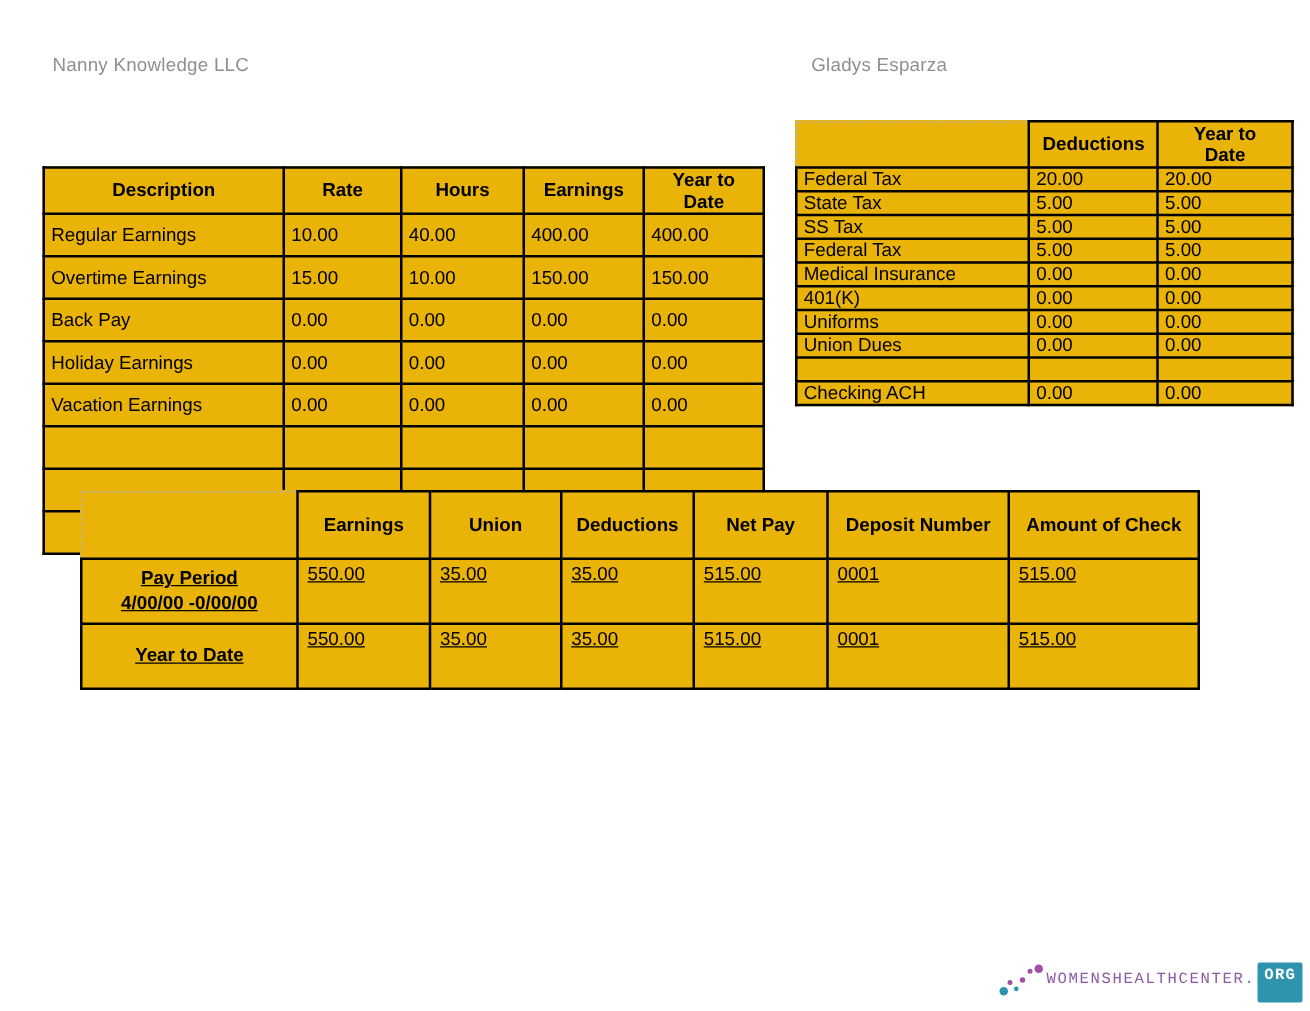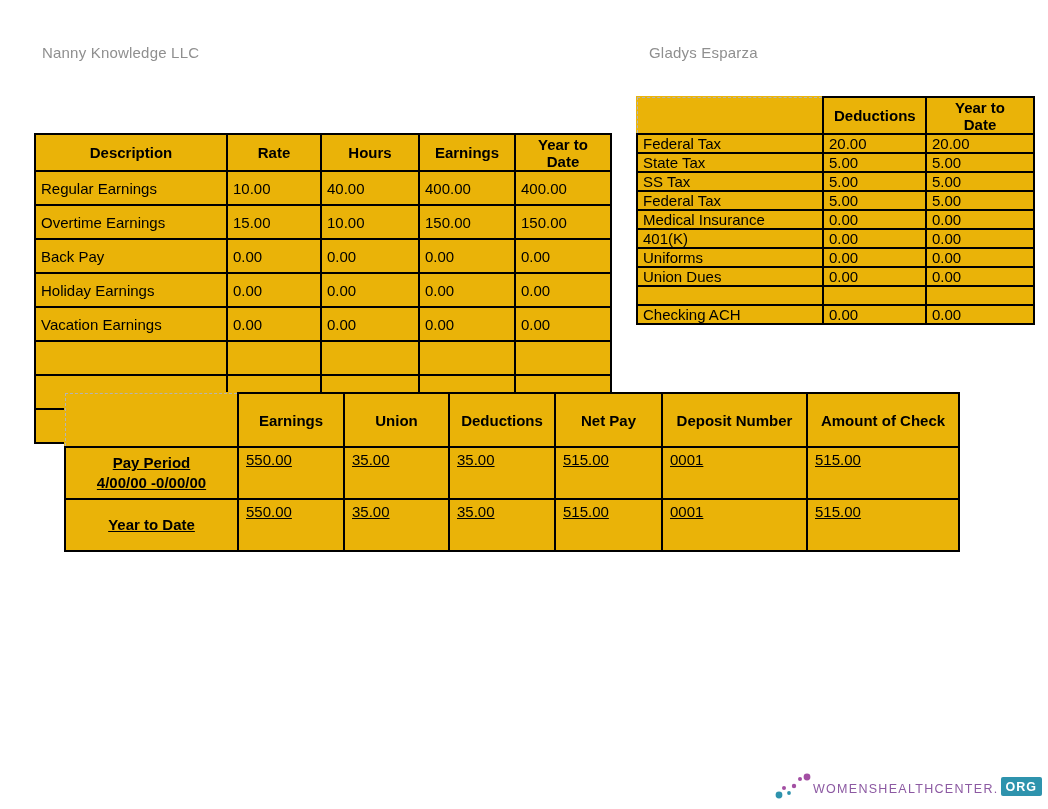--- a/index.html
+++ b/index.html
@@ -53,21 +53,21 @@
     text-align:left; vertical-align:top; padding:3px 7px;
   }
   #summary-table td.rowlabel {
     text-align:center; vertical-align:middle; font-weight:bold;
     white-space:normal; line-height:20px;
   }
 
   
   .logo {
     position:absolute; right:6px; top:770px; height:32px;
-    display:flex; align-items:center;
+    display:flex; font-family:Liberation Mono, monospace;
   }
   .logo-dots { margin-right:2px; margin-top:-4px; }
   .logo-text {
     font-size:12.5px; letter-spacing:1.3px; font-weight:400;
     color:#8c59a2; margin-top:6px;
   }
   .logo-badge {
     font-size:12.5px; font-weight:bold; color:#ffffff;
     background:#2e93ad; padding:3px 5px 2px 5px; border-radius:2px;
     margin-left:2px; margin-top:0; letter-spacing:1px;

